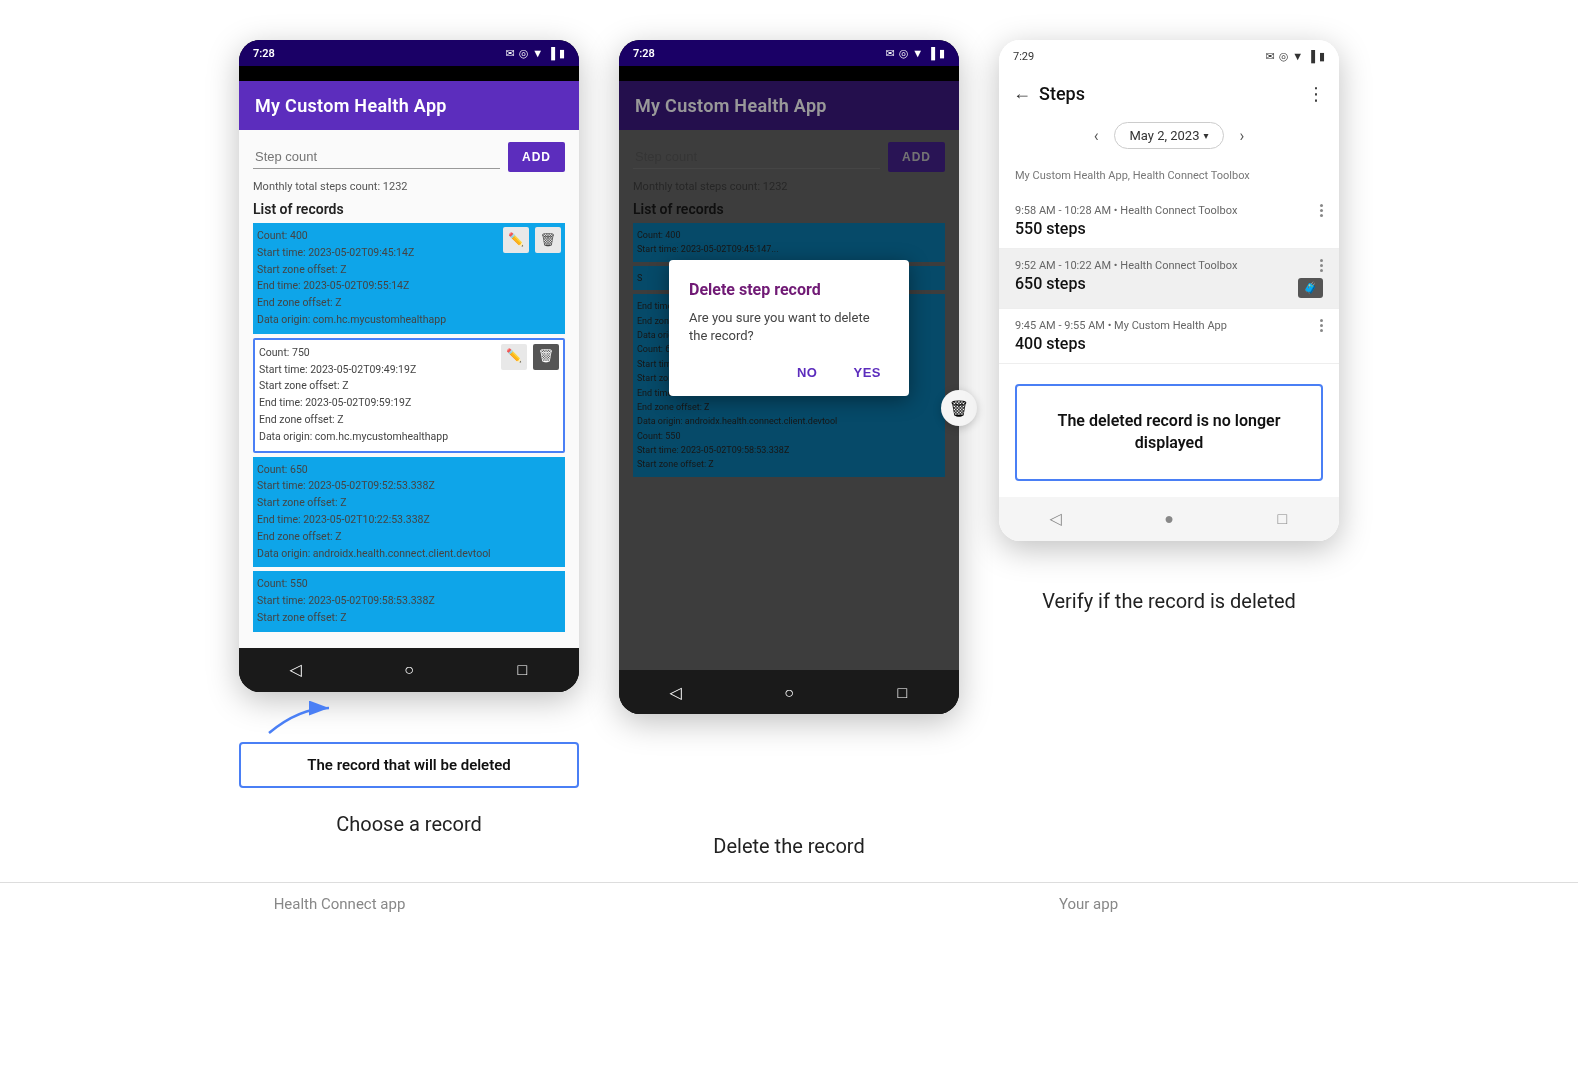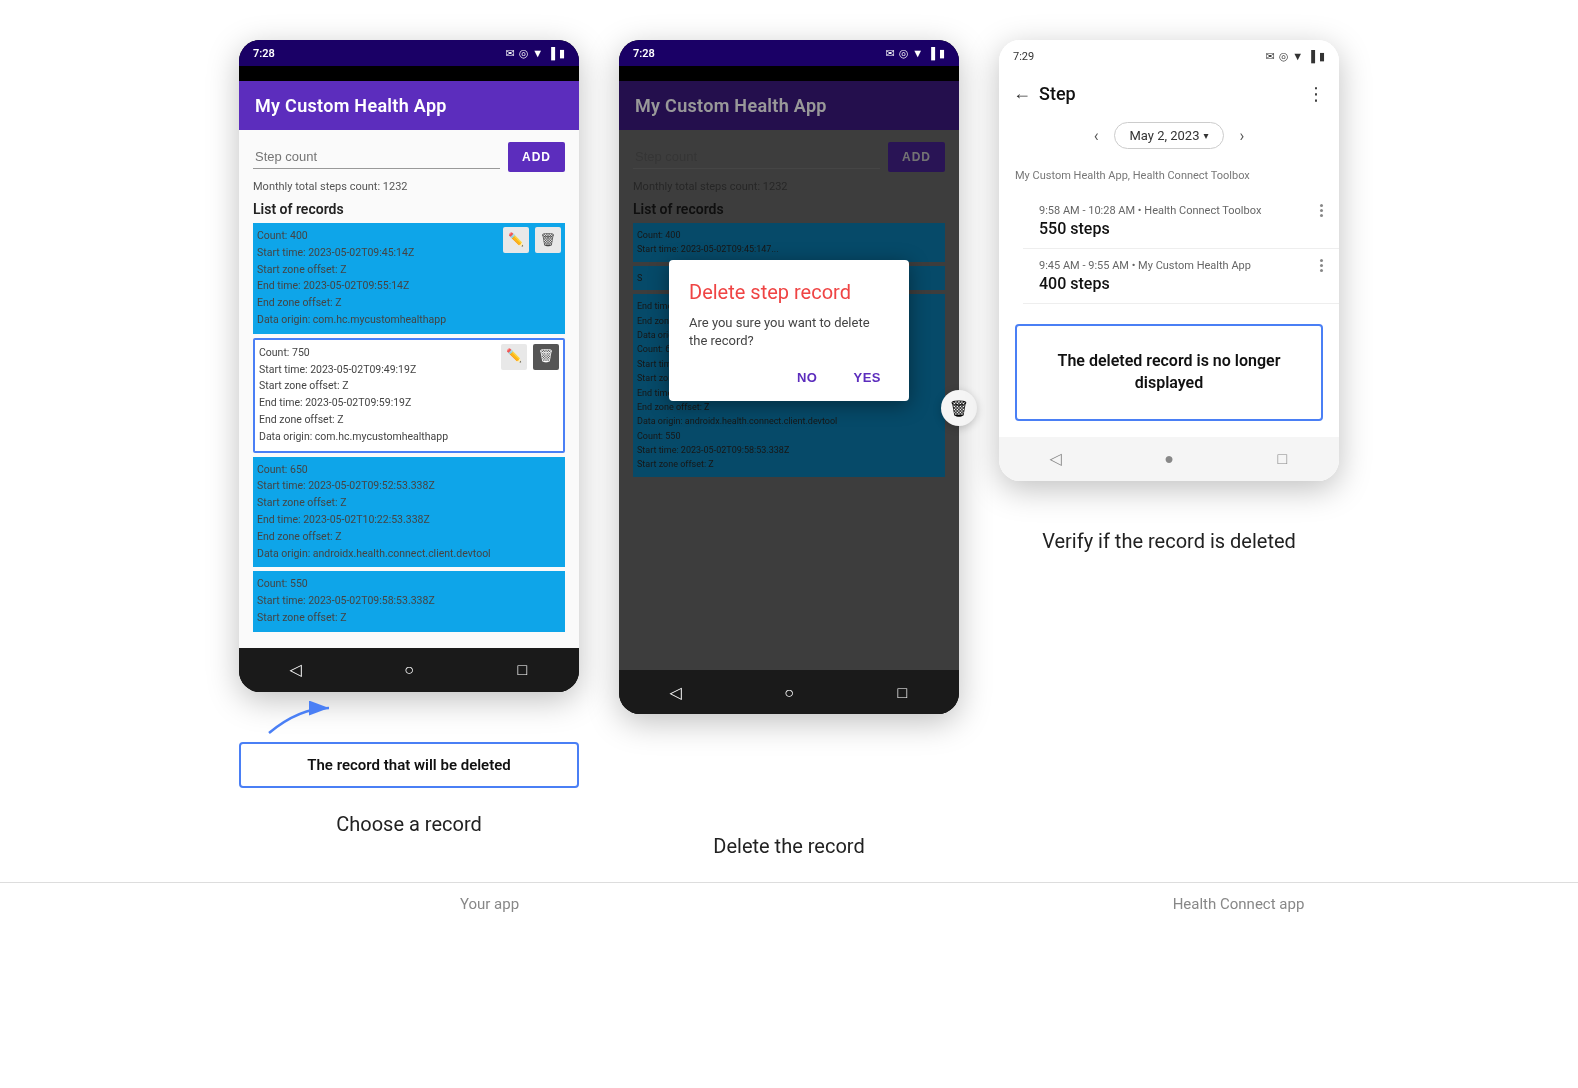--- a/index.html
+++ b/index.html
@@ -186,23 +186,23 @@
       font-size: 15px;
       font-weight: 600;
       text-align: center;
       color: #111;
       margin-top: 0;
       position: relative;
       max-width: 340px;
     }
 
     .dialog-title {
-      font-size: 20px;
-      font-weight: 400;
-      color: #ef4444;
+      font-size: 16px;
+      font-weight: 700;
+      color: #701a75;
       margin-bottom: 10px;
     }
 
     .dialog-body {
       font-size: 13px;
       color: #444;
       line-height: 1.4;
       margin-bottom: 16px;
     }
 
@@ -299,21 +299,20 @@
     }
 
     .step-sources {
       font-size: 11px;
       color: #777;
     }
 
     .step-record-list {
       padding: 4px 0;
       flex: 1;
-      margin-left: 24px;
     }
 
     .step-record-entry {
       padding: 10px 16px;
       border-bottom: 1px solid #eee;
       display: flex;
       align-items: flex-start;
       justify-content: space-between;
     }
 
@@ -606,21 +605,21 @@
           <span style="color:#333;font-size:11px;">✉</span>
           <span style="color:#333;font-size:11px;">◎</span>
           <span style="color:#333;font-size:11px;">▼</span>
           <span style="color:#333;font-size:11px;">▐</span>
           <span style="color:#333;font-size:11px;">▮</span>
         </div>
       </div>
 
       <div class="tracker-toolbar">
         <span class="back-icon">←</span>
-        <span class="title">Step</span>
+        <span class="title">Steps</span>
         <span class="more-icon">⋮</span>
       </div>
 
       <div class="date-nav">
         <span class="arrow">‹</span>
         <div class="date-chip">
           <span>May 2, 2023</span>
           <span style="font-size:10px;">▾</span>
         </div>
         <span class="arrow">›</span>
@@ -637,20 +636,34 @@
             <div class="entry-time">9:58 AM - 10:28 AM • Health Connect Toolbox</div>
             <div class="entry-steps">550 steps</div>
           </div>
           <div class="entry-more-icon">
             <div class="dot"></div>
               <div class="dot"></div>
               <div class="dot"></div>
           </div>
         </div>
 
+        <div class="step-record-entry" style="background:#f0f0f0; position:relative;">
+          <div class="entry-info">
+            <div class="entry-time">9:52 AM - 10:22 AM • Health Connect Toolbox</div>
+            <div class="entry-steps">650 steps</div>
+          </div>
+          <div style="display:flex;flex-direction:column;align-items:flex-end;gap:6px;">
+            <div class="entry-more-icon">
+              <div class="dot"></div>
+                <div class="dot"></div>
+                <div class="dot"></div>
+            </div>
+            <div style="background:#555;color:white;border-radius:3px;padding:3px 5px;font-size:12px;">🧳</div>
+          </div>
+        </div>
 
         <div class="step-record-entry">
           <div class="entry-info">
             <div class="entry-time">9:45 AM - 9:55 AM • My Custom Health App</div>
             <div class="entry-steps">400 steps</div>
           </div>
           <div class="entry-more-icon">
             <div class="dot"></div>
               <div class="dot"></div>
               <div class="dot"></div>
@@ -668,19 +681,19 @@
         <div class="nav-btn" style="color:#888;">□</div>
       </div>
     </div>
     <div style="height:8px;"></div>
     <div class="caption-label" style="max-width:300px; text-align:center;">Verify if the record is deleted</div>
   </div>
 
 </div>
 
 <div class="app-label-row">
+  <div style="width:400px; display:flex; justify-content:center;">
+    <span class="app-label">Health Connect app</span>
+  </div>
   <div style="width:700px; display:flex; justify-content:center;">
     <span class="app-label">Your app</span>
   </div>
-  <div style="width:400px; display:flex; justify-content:center;">
-    <span class="app-label">Health Connect app</span>
-  </div>
 </div>
 
 </body></html>

